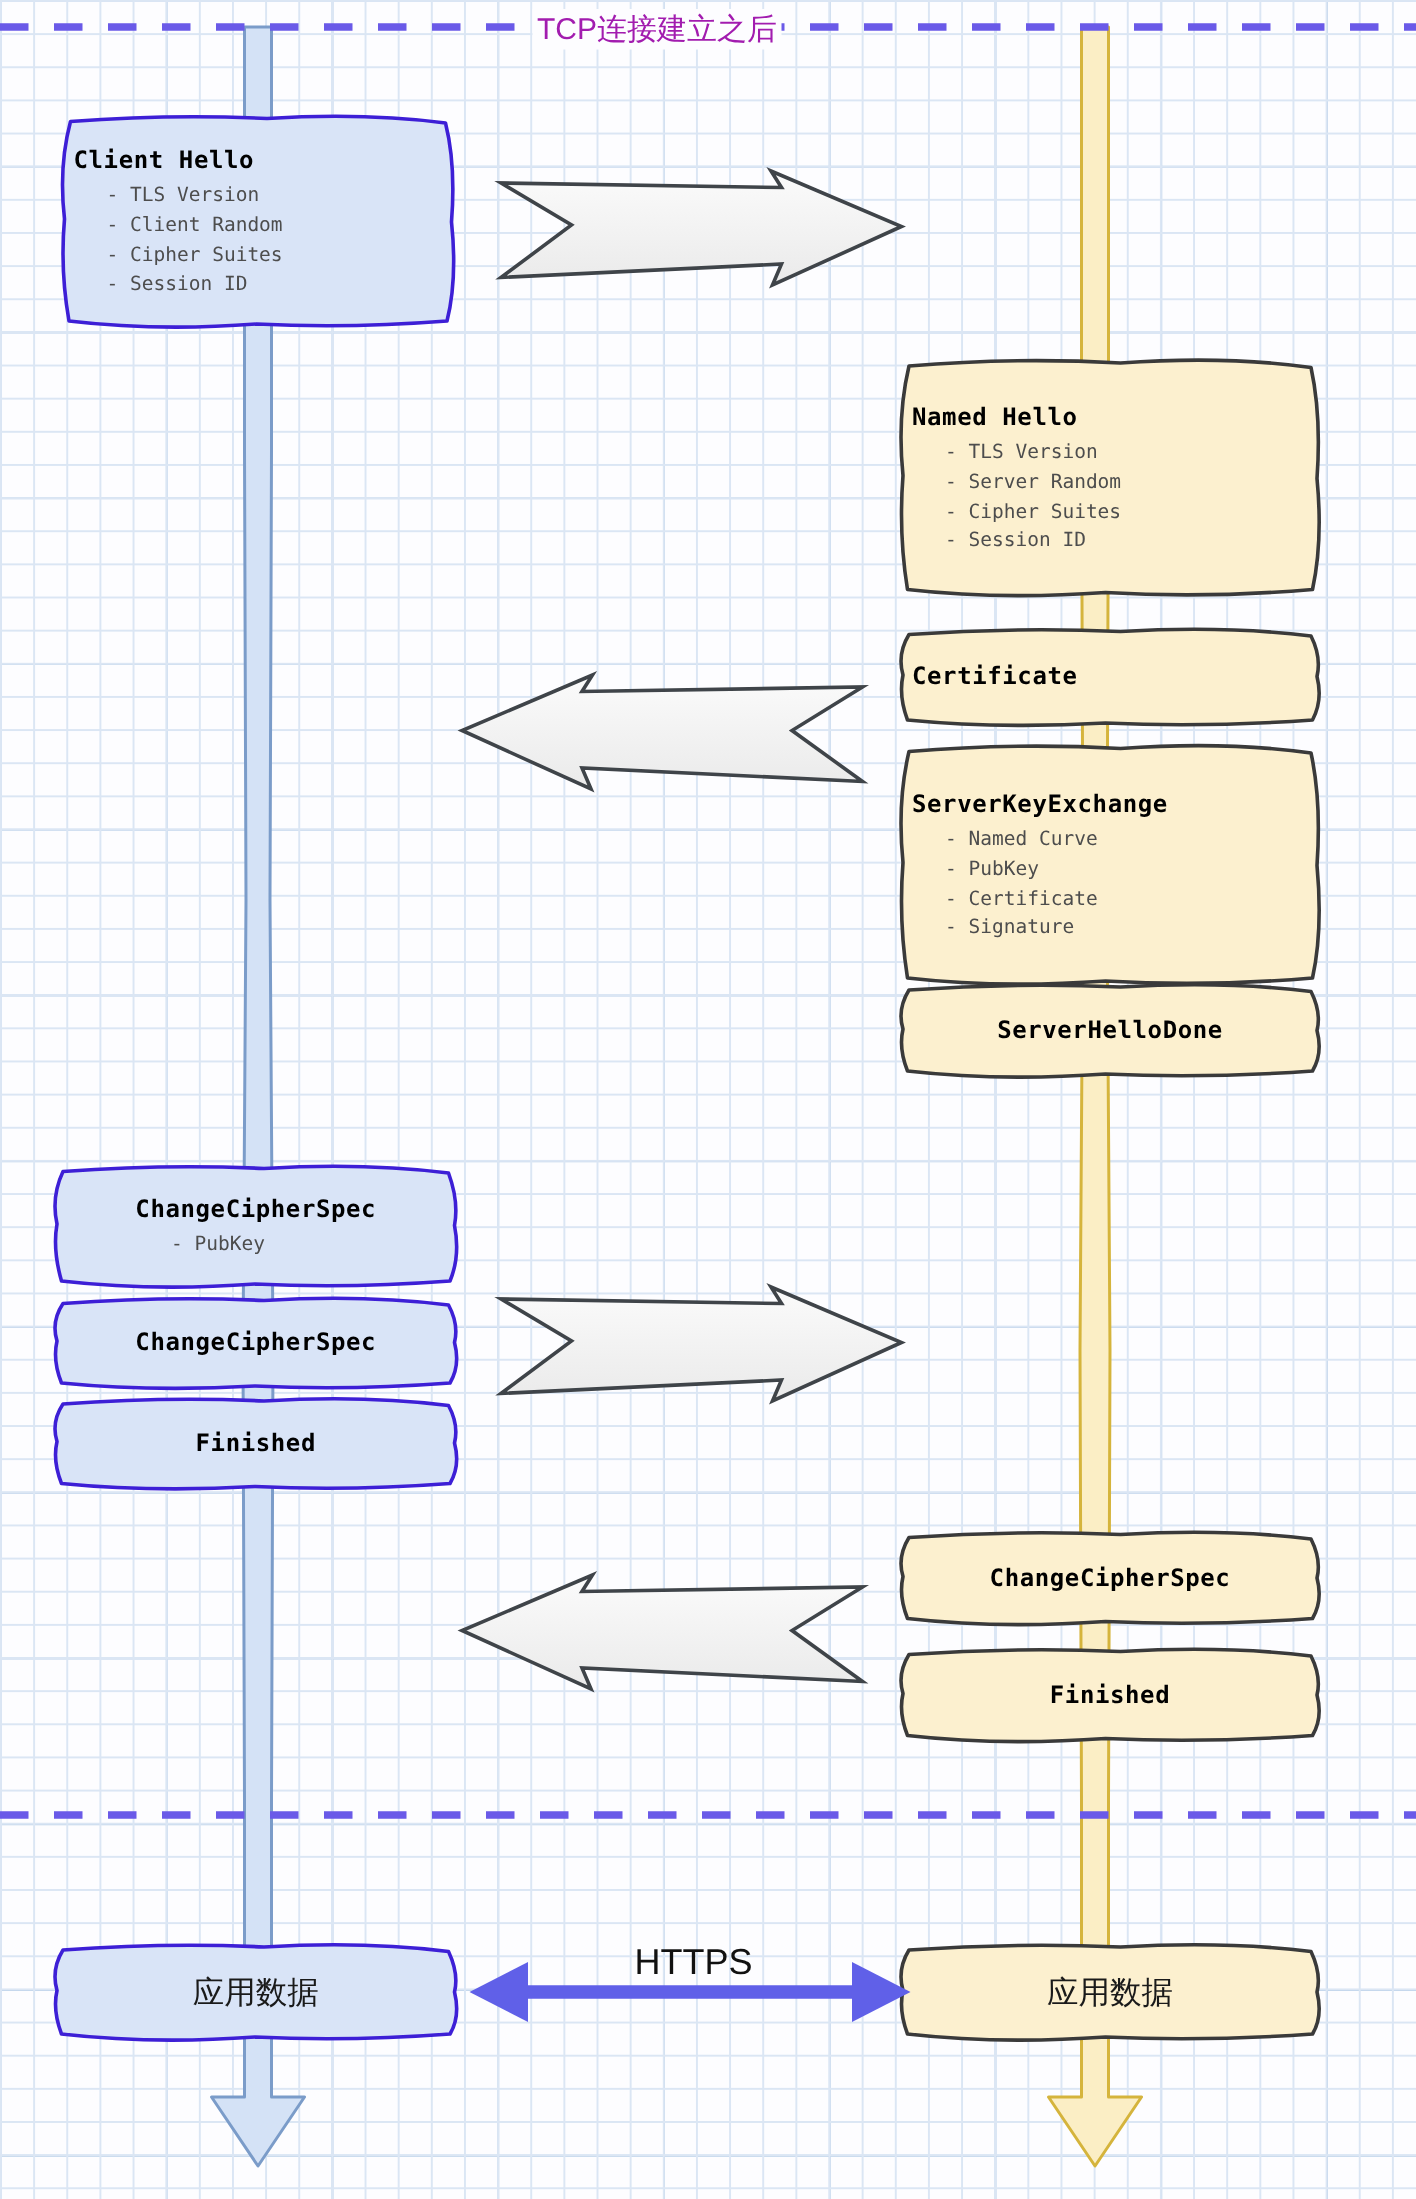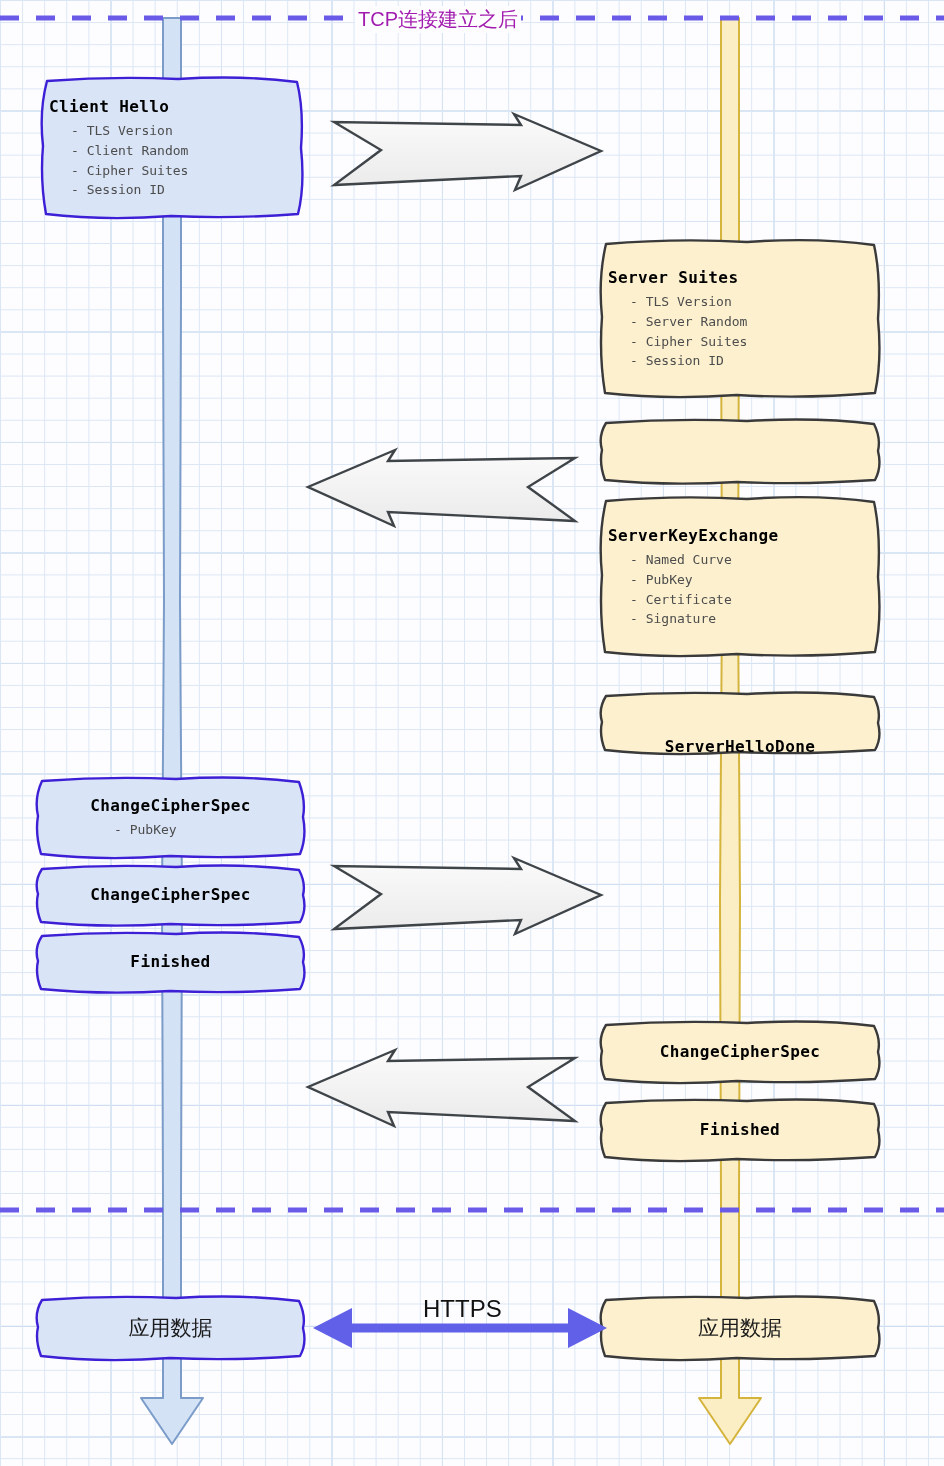--- a/index.html
+++ b/index.html
@@ -207,56 +207,59 @@
     </div>
   </div>
 
   <div class="box" style="left:592px; top:232px; width:296px; height:173px;">
     <svg class="bg" viewBox="0 0 296 173" preserveAspectRatio="none">
       <path d="M14,12 Q85,6 155,10 Q225,5 282,13 Q289,45 286,87
                Q290,129 283,161 Q212,167 145,163 Q75,168 13,161
                Q7,124 10,85 Q6,46 14,12 Z" fill="#fcf0cf" stroke="#3a3a3a" stroke-width="2.4" stroke-linejoin="round"></path>
     </svg>
     <div class="inner">
-      <div class="title left">Server Suites</div>
+      <div class="title left">Named Hello</div>
       <div class="bullets">
         <div>- TLS Version</div>
         <div>- Server Random</div>
         <div>- Cipher Suites</div>
         <div>- Session ID</div>
       </div>
     </div>
   </div>
 
   <div class="box" style="left:592px; top:414px; width:296px; height:74px;">
     <svg class="bg" viewBox="0 0 296 74" preserveAspectRatio="none">
       <path d="M14,9 Q85,4 155,7 Q225,3 282,10 Q289,24 286,37
                Q290,53 283,66 Q212,71 145,68 Q75,72 13,66
                Q7,50 10,36 Q6,22 14,9 Z" fill="#fcf0cf" stroke="#3a3a3a" stroke-width="2.4" stroke-linejoin="round"></path>
     </svg>
+    <div class="inner">
+      <div class="title left">Certificate</div>
+    </div>
   </div>
 
   <div class="box" style="left:592px; top:489px; width:296px; height:175px;">
     <svg class="bg" viewBox="0 0 296 175" preserveAspectRatio="none">
       <path d="M14,12 Q85,6 155,10 Q225,5 282,13 Q289,45 286,88
                Q290,131 283,163 Q212,169 145,165 Q75,170 13,163
                Q7,125 10,86 Q6,46 14,12 Z" fill="#fcf0cf" stroke="#3a3a3a" stroke-width="2.4" stroke-linejoin="round"></path>
     </svg>
     <div class="inner">
       <div class="title left">ServerKeyExchange</div>
       <div class="bullets">
         <div>- Named Curve</div>
         <div>- PubKey</div>
         <div>- Certificate</div>
         <div>- Signature</div>
       </div>
     </div>
   </div>
 
-  <div class="box" style="left:592px; top:688px; width:296px; height:70px;justify-content:flex-end;">
+  <div class="box" style="left:592px; top:652px; width:296px; height:70px;">
     <svg class="bg" viewBox="0 0 296 70" preserveAspectRatio="none">
       <path d="M14,8 Q85,3 155,6 Q225,2 282,9 Q289,23 286,35
                Q290,50 283,62 Q212,67 145,64 Q75,69 13,62
                Q7,47 10,34 Q6,21 14,8 Z" fill="#fcf0cf" stroke="#3a3a3a" stroke-width="2.4" stroke-linejoin="round"></path>
     </svg>
     <div class="inner">
       <div class="title center">ServerHelloDone</div>
     </div>
   </div>
 

